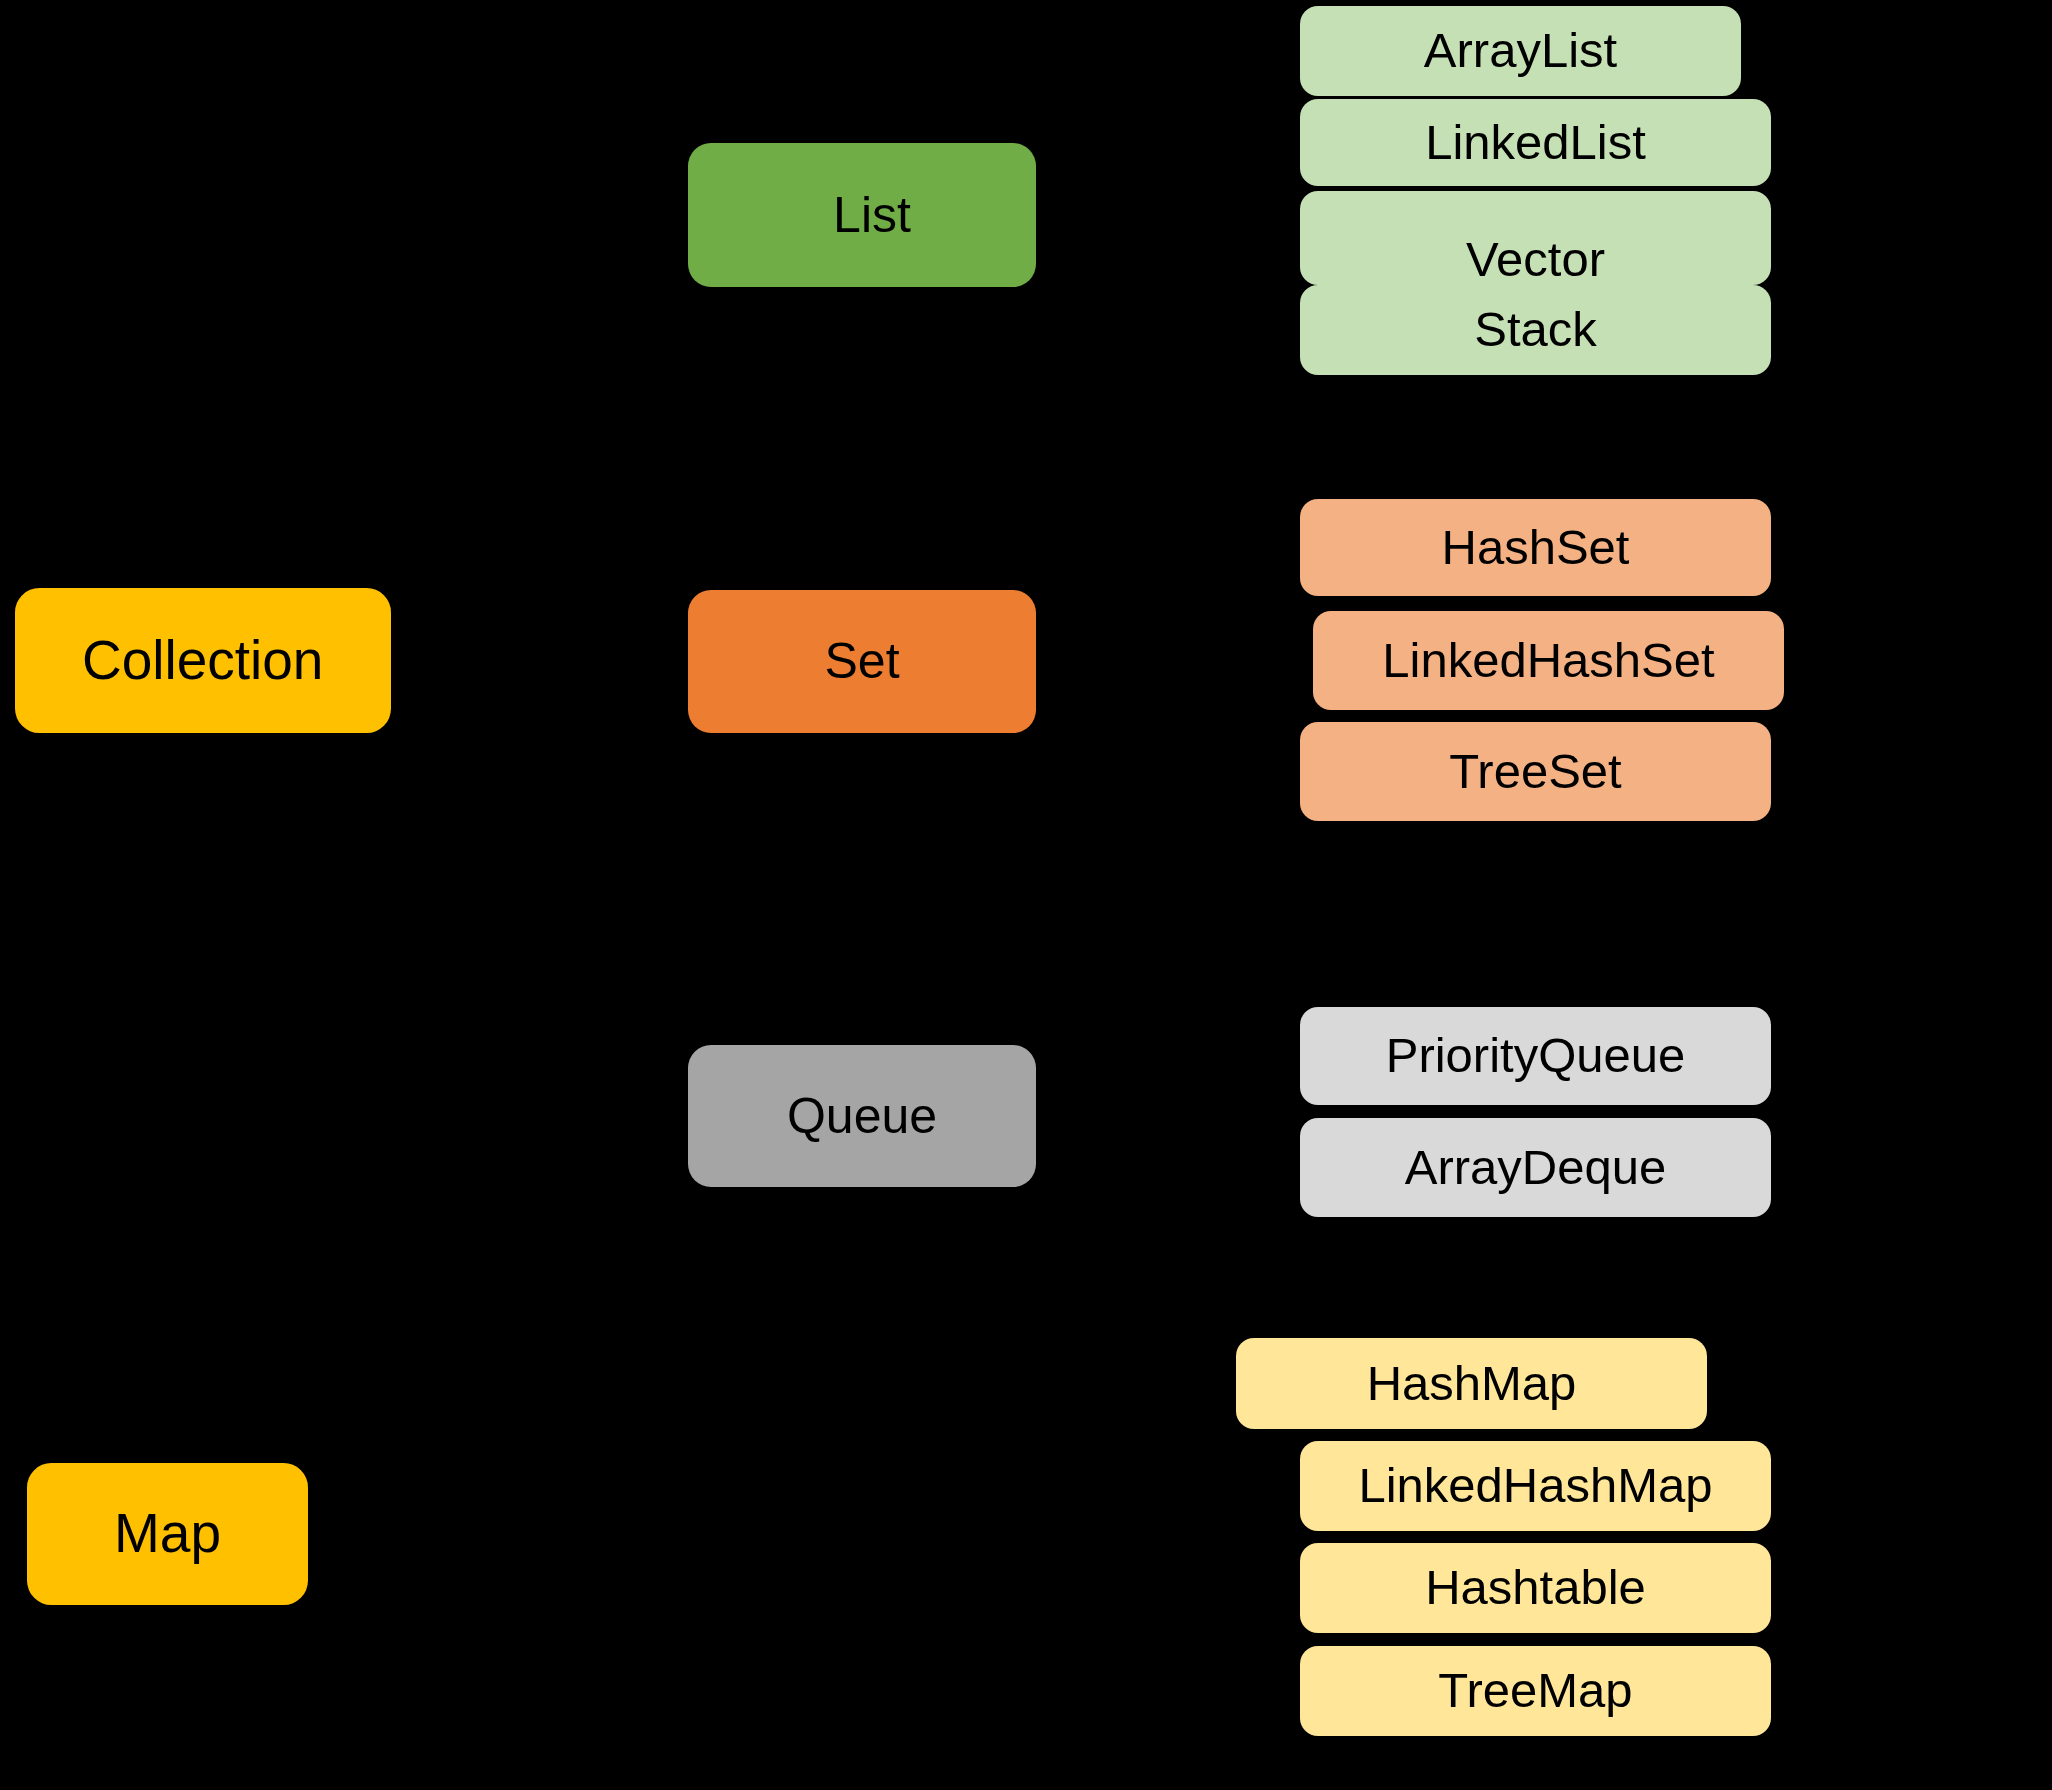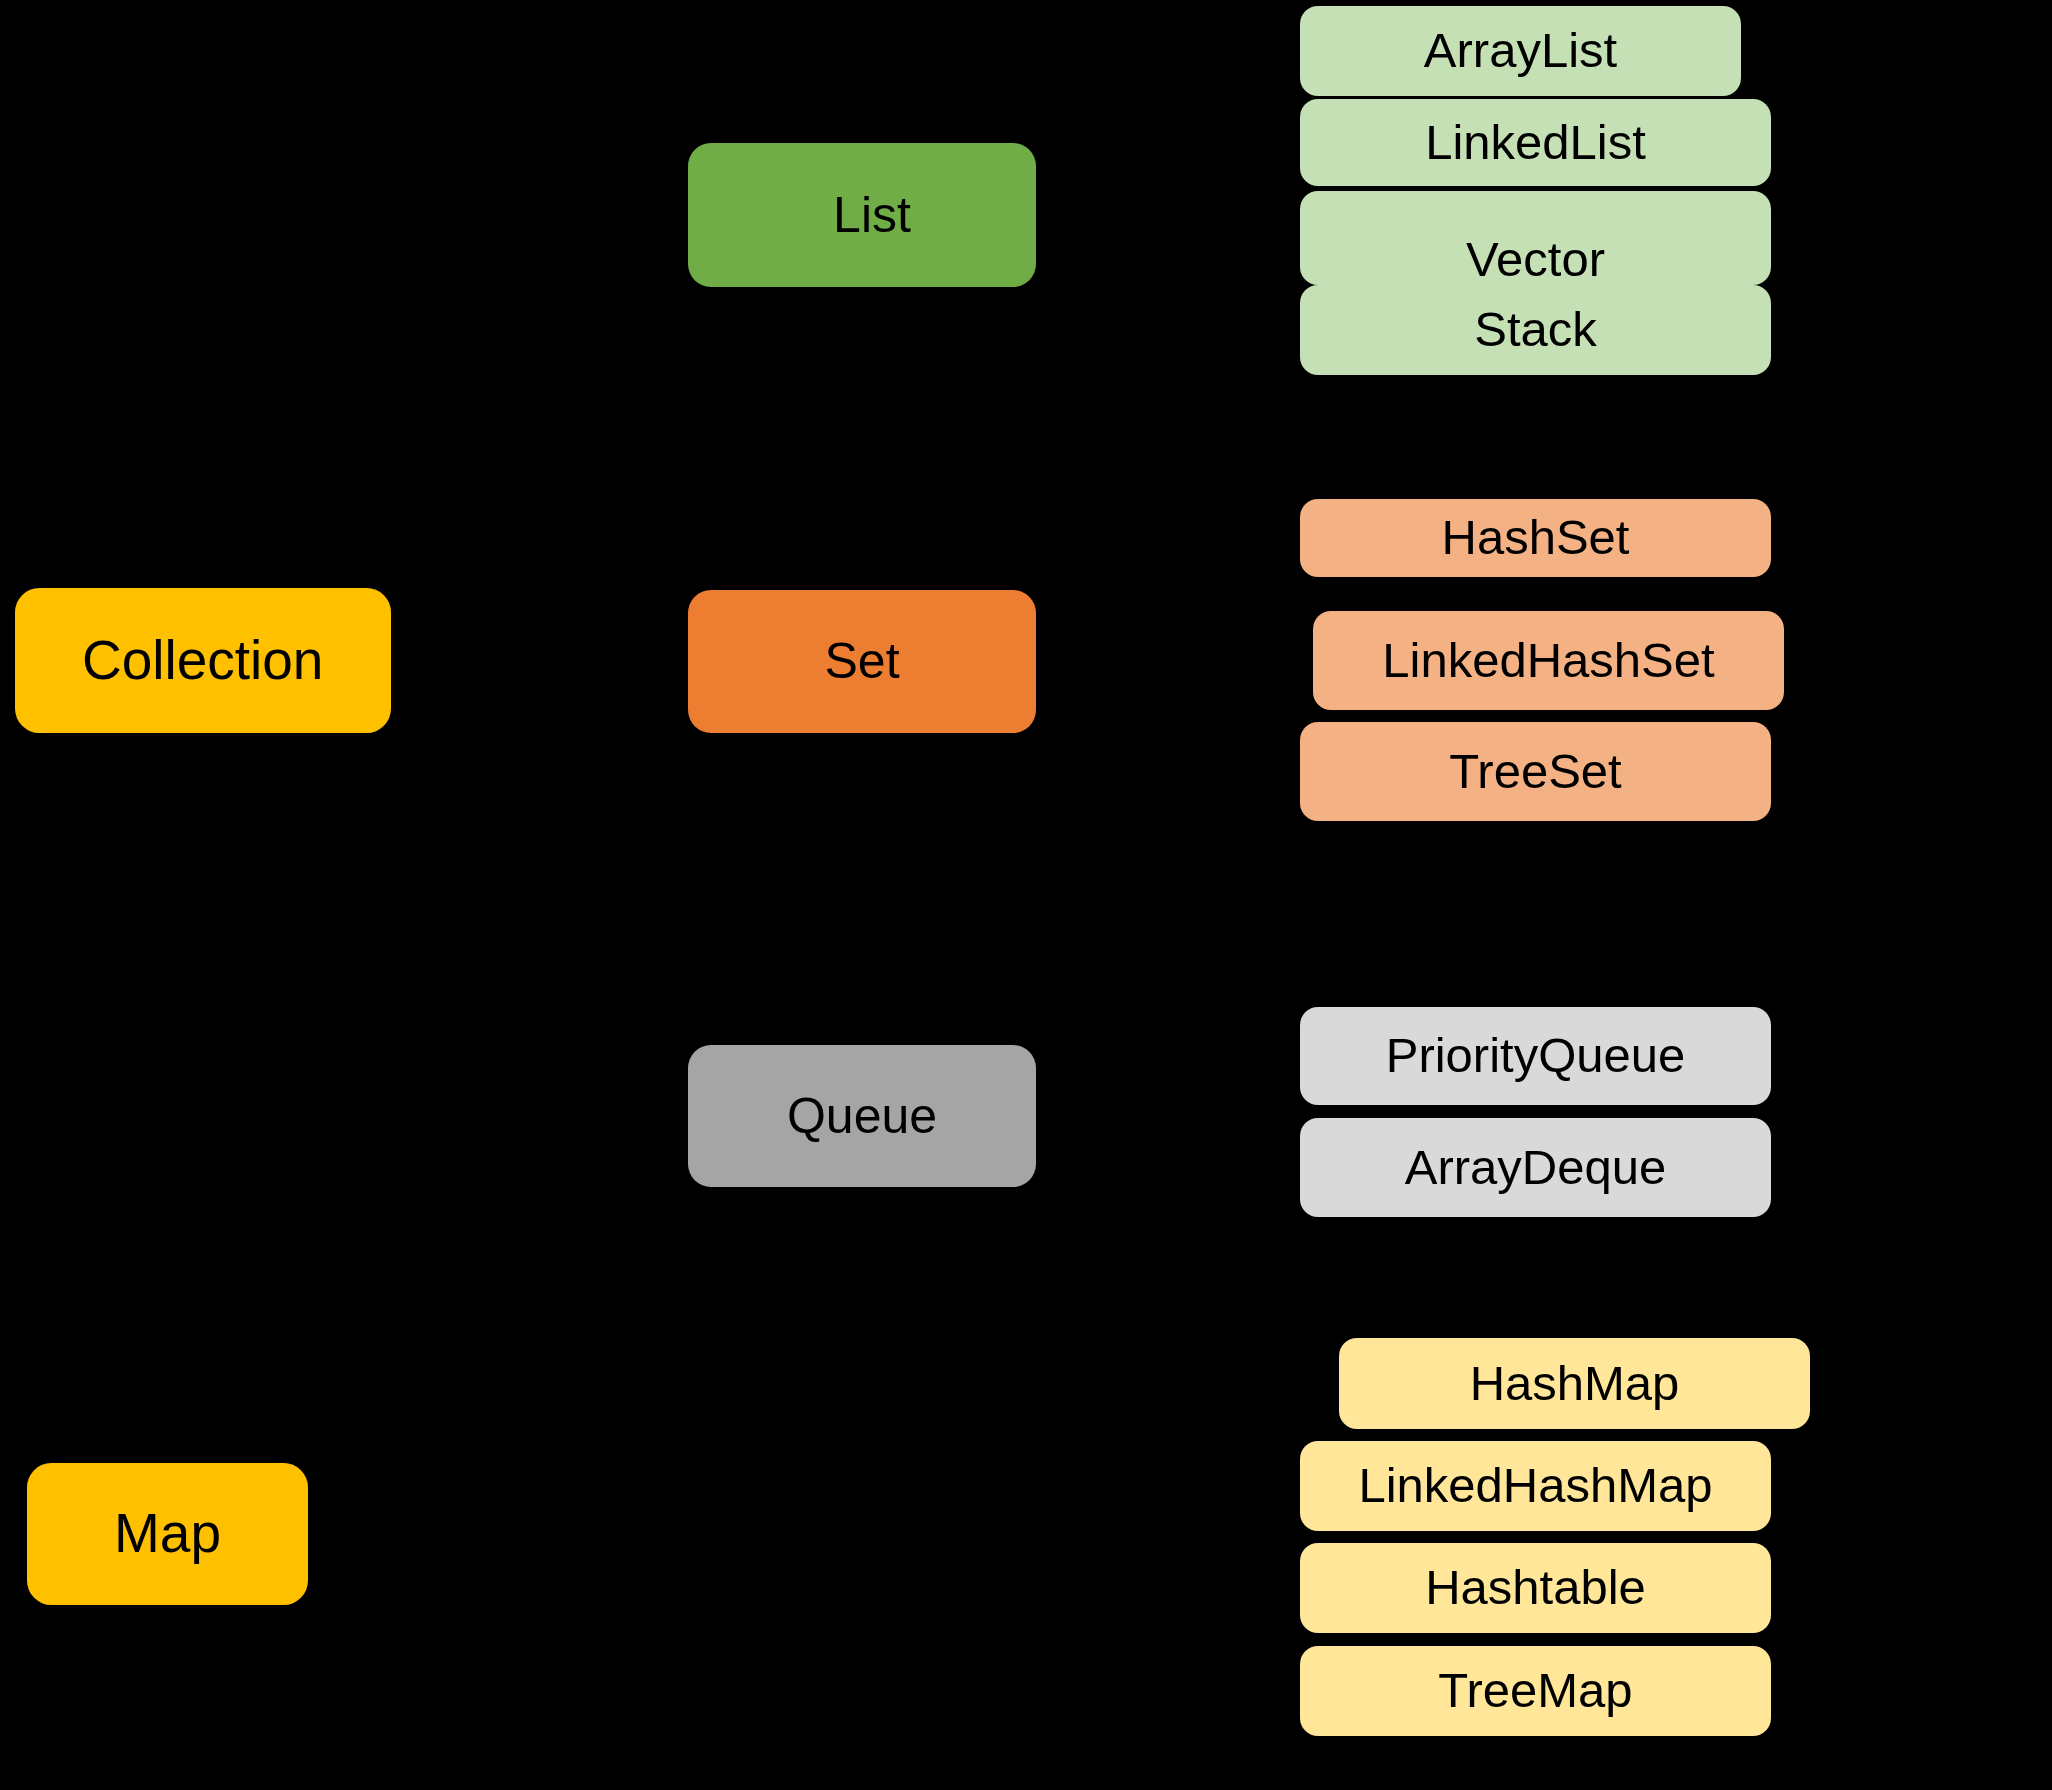--- a/index.html
+++ b/index.html
@@ -84,38 +84,38 @@
   <div class="node lvl3 c-list-impl" style="left:1300px; top:99px; width:471px; height:87px;">
     <span>LinkedList</span>
   </div>
   <div class="node lvl3 c-list-impl" style="left:1300px; top:191px; width:471px; height:94px;align-items:flex-end;">
     <span>Vector</span>
   </div>
   <div class="node lvl3 c-list-impl" style="left:1300px; top:285px; width:471px; height:90px;">
     <span>Stack</span>
   </div>
 
-  <div class="node lvl3 c-set-impl" style="left:1300px; top:499px; width:471px; height:78px;">
+  <div class="node lvl3 c-set-impl" style="left:1300px; top:499px; width:471px; height:97px;">
     <span>HashSet</span>
   </div>
   <div class="node lvl3 c-set-impl" style="left:1300px; top:611px; width:471px; height:99px;margin-left:13px;">
     <span>LinkedHashSet</span>
   </div>
   <div class="node lvl3 c-set-impl" style="left:1300px; top:722px; width:471px; height:99px;">
     <span>TreeSet</span>
   </div>
 
   <div class="node lvl3 c-queue-impl" style="left:1300px; top:1007px; width:471px; height:98px;">
     <span>PriorityQueue</span>
   </div>
   <div class="node lvl3 c-queue-impl" style="left:1300px; top:1118px; width:471px; height:99px;">
     <span>ArrayDeque</span>
   </div>
 
-  <div class="node lvl3 c-map-impl" style="left:1339px; top:1338px; width:471px; height:91px;">
+  <div class="node lvl3 c-map-impl" style="left:1236px; top:1338px; width:471px; height:91px;">
     <span>HashMap</span>
   </div>
   <div class="node lvl3 c-map-impl" style="left:1300px; top:1441px; width:471px; height:90px;">
     <span>LinkedHashMap</span>
   </div>
   <div class="node lvl3 c-map-impl" style="left:1300px; top:1543px; width:471px; height:90px;">
     <span>Hashtable</span>
   </div>
   <div class="node lvl3 c-map-impl" style="left:1300px; top:1646px; width:471px; height:90px;">
     <span>TreeMap</span>

